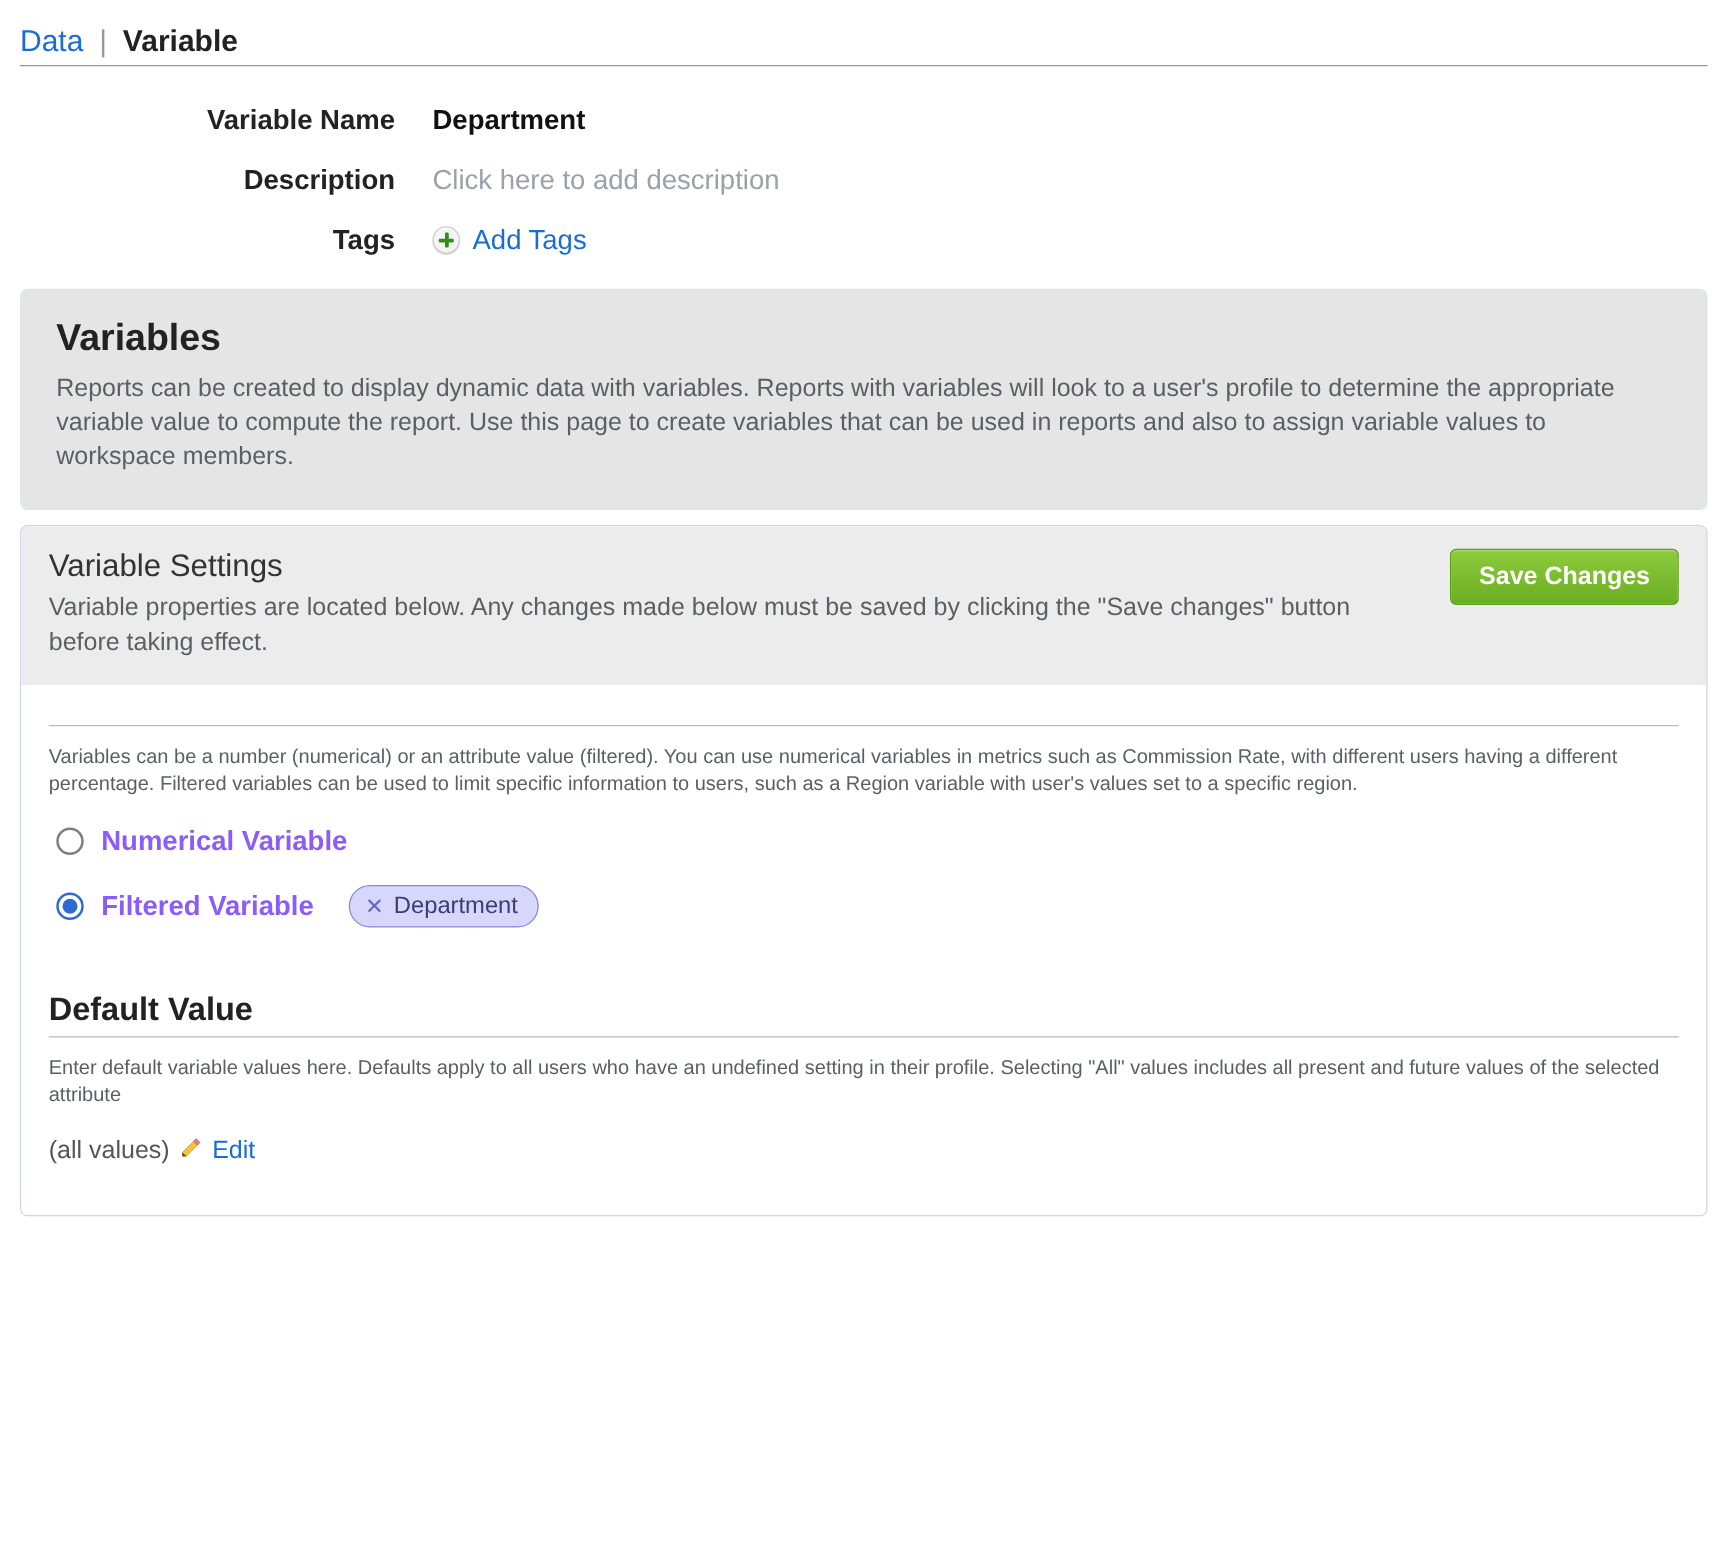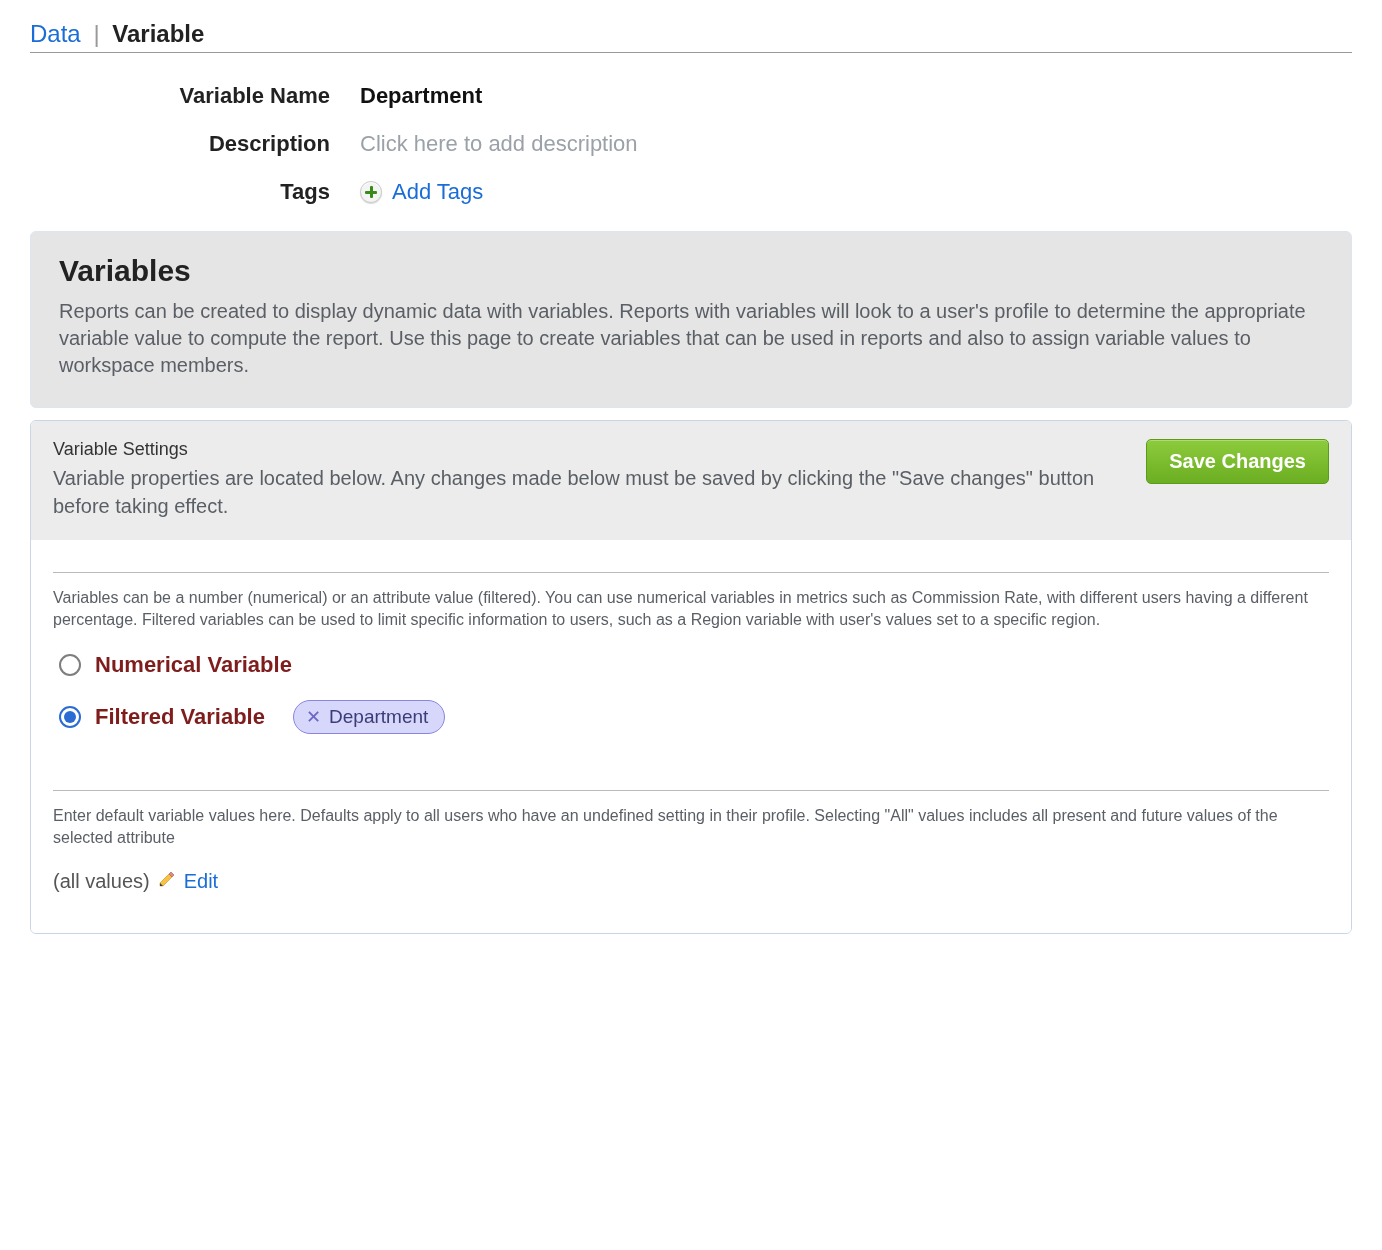--- a/index.html
+++ b/index.html
@@ -6,21 +6,21 @@
   html, body {
     margin: 0;
     padding: 0;
     font-family: "Helvetica Neue", Helvetica, Arial, sans-serif;
     font-size: 16px;
     color: #333;
     background: #fff;
   }
   .page {
     width: 1382px;
-    padding: 20px 30px;
+    padding: 20px 16px;
   }
   .breadcrumb {
     font-size: 24px;
     margin-bottom: 4px;
   }
   .breadcrumb a {
     color: #1a6dd6;
     text-decoration: none;
   }
   .breadcrumb .sep {
@@ -101,21 +101,21 @@
   }
   .settings-header {
     background: #ececec;
     padding: 18px 22px 20px 22px;
     display: flex;
     gap: 20px;
     align-items: flex-start;
   }
   .settings-header .texts { flex: 1; }
   .settings-title {
-    font-size: 18px;
+    font-size: 25px;
     color: #333;
     margin: 0 0 4px 0;
   }
   .settings-desc {
     font-size: 20px;
     color: #5a5f65;
     margin: 0;
     line-height: 1.4;
   }
   .save-btn {
@@ -163,21 +163,21 @@
     border: 2px solid #7e7e7e;
     border-radius: 50%;
     display: inline-flex; align-items: center; justify-content: center;
     background: #fff;
     cursor: pointer;
   }
   .radio.selected { border-color: #2b6cd4; }
   .radio.selected::after {
     content: ""; width: 12px; height: 12px; border-radius: 50%; background: #2b6cd4;
   }
-  .radio-label { font-weight: 700; color: #7f1d1d; }
+  .radio-label { font-weight: 700; color: #8b5cf6; }
   .pill {
     display: inline-flex; align-items: center; gap: 8px;
     background: #d7d7fb;
     border: 1px solid #8a85e0;
     color: #3c3c78;
     border-radius: 999px;
     padding: 5px 16px 5px 12px;
     font-size: 19px;
     margin-left: 14px;
   }
@@ -249,20 +249,21 @@
         <span class="radio selected"></span>
         <span class="radio-label">Filtered Variable</span>
         <span class="pill">
           <span class="x">✕</span>
           <span>Department</span>
         </span>
       </div>
 
       <div style="height:28px"></div>
 
+      <h3 class="section-title">Default Value</h3>
       <hr class="section-rule">
       <p class="section-desc">Enter default variable values here. Defaults apply to all users who have an undefined setting in their profile. Selecting "All" values includes all present and future values of the selected attribute</p>
 
       <div class="default-row">
         <span>(all values)</span>
         <span class="pencil-icon">
           <svg viewBox="0 0 18 18" width="18" height="18">
             <path d="M2 13 L11 4 L14 7 L5 16 L2 16 Z" fill="#f5c242" stroke="#c98f12" stroke-width="0.6"></path>
             <path d="M11 4 L13 2 L16 5 L14 7 Z" fill="#d98b8b" stroke="#b05050" stroke-width="0.6"></path>
             <path d="M2 16 L2 13 L5 16 Z" fill="#444"></path>

